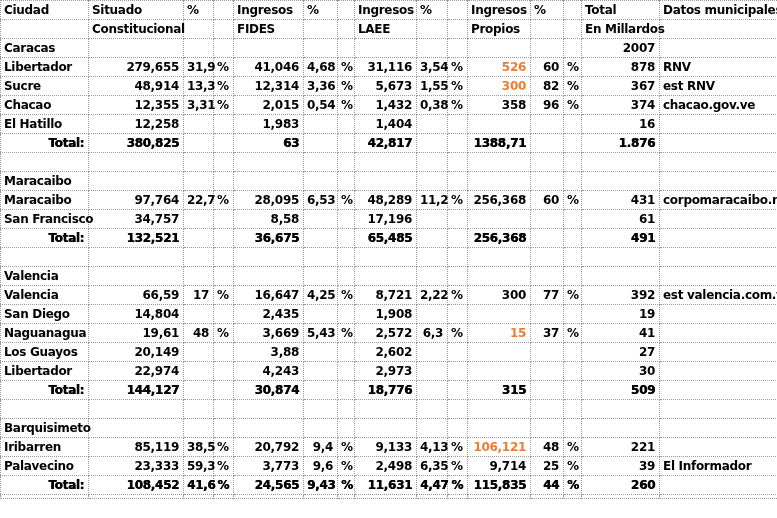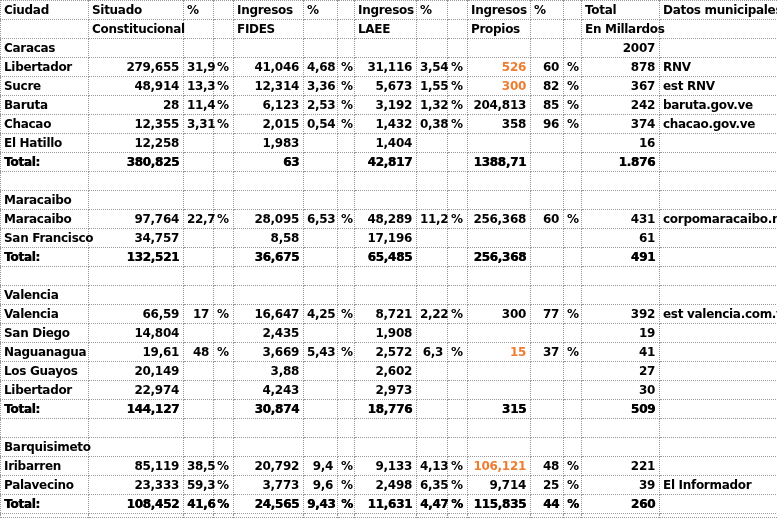--- a/index.html
+++ b/index.html
@@ -29,21 +29,21 @@
     border-bottom: 1px dotted #999999;
     height: 18px;
     line-height: 18px;
     padding: 0 4px 0 3px;
     white-space: nowrap;
     overflow: visible;
     text-align: left;
     vertical-align: middle;
   }
   table.grid td.num { text-align: right; }
-  table.grid tr.total td { text-shadow: 0.5px 0 currentColor; }
+  table.grid tr.total td { text-shadow: 0.5px 0 currentColor; text-align: right; }
   table.grid td.orange { color: #ED7D31; }
   table.grid tr.partial td {
     height: 3px;
     line-height: 3px;
     border-bottom: none;
   }
 </style>
 </head>
 <body>
 
@@ -146,37 +146,20 @@
           <td class="num">5,673</td>
           <td class="num">1,55</td>
           <td>%</td>
           <td class="num orange" style="color: rgb(237, 125, 49);">300</td>
           <td class="num">82</td>
           <td>%</td>
           <td class="num">367</td>
           <td>est RNV</td>
         </tr>
         <tr class="data">
-          <td>Baruta</td>
-          <td class="num">28</td>
-          <td class="num">11,4</td>
-          <td>%</td>
-          <td class="num">6,123</td>
-          <td class="num">2,53</td>
-          <td>%</td>
-          <td class="num">3,192</td>
-          <td class="num">1,32</td>
-          <td>%</td>
-          <td class="num">204,813</td>
-          <td class="num">85</td>
-          <td>%</td>
-          <td class="num">242</td>
-          <td>baruta.gov.ve</td>
-        </tr>
-        <tr class="data">
           <td>Chacao</td>
           <td class="num">12,355</td>
           <td class="num">3,31</td>
           <td>%</td>
           <td class="num">2,015</td>
           <td class="num">0,54</td>
           <td>%</td>
           <td class="num">1,432</td>
           <td class="num">0,38</td>
           <td>%</td>

